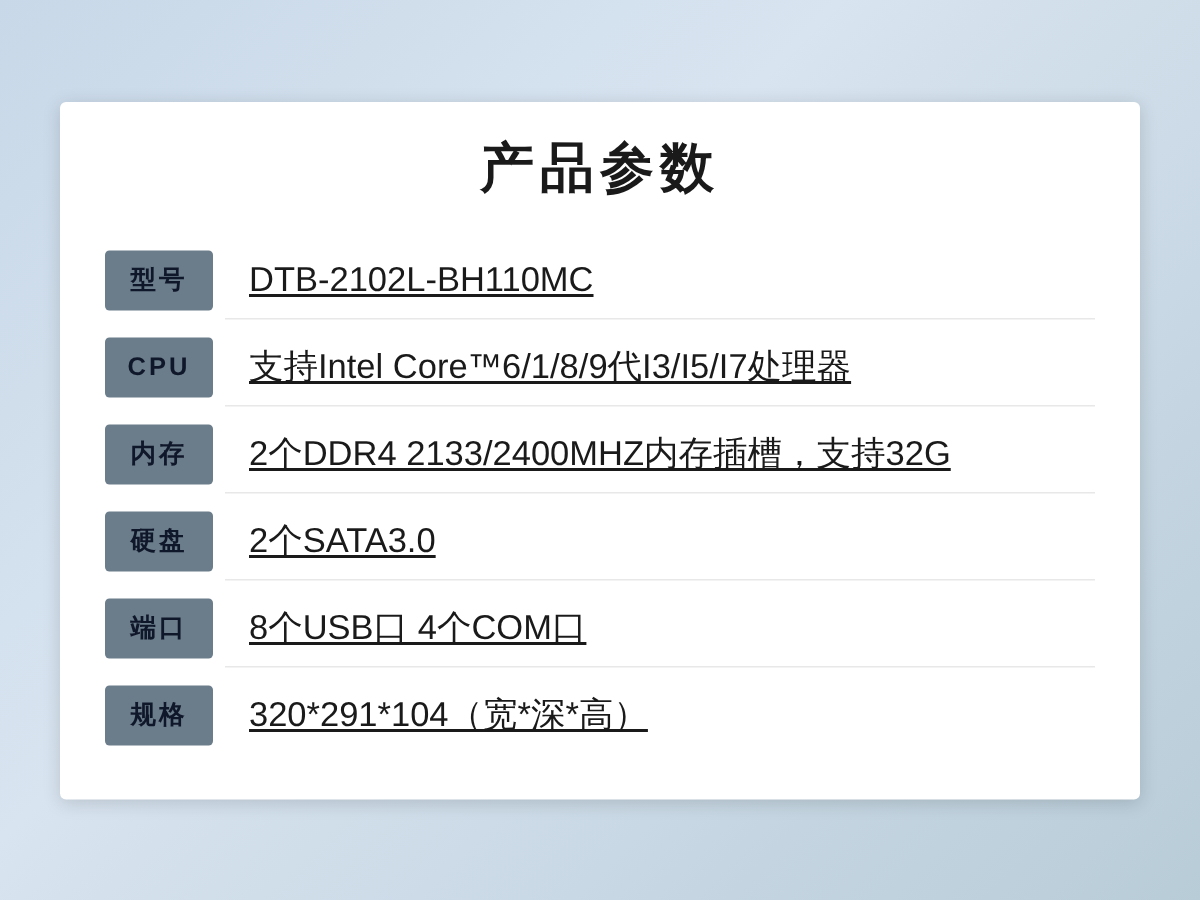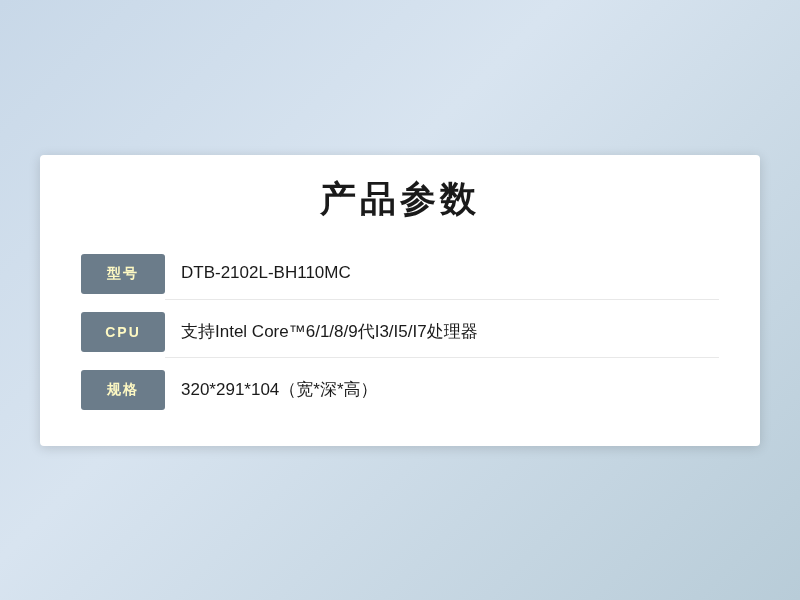--- a/index.html
+++ b/index.html
@@ -12,21 +12,21 @@
       align-items: center;
       justify-content: center;
       font-family: "Microsoft YaHei", "PingFang SC", "SimHei", sans-serif;
       overflow: hidden;
     }
 
     .card {
       background: white;
       width: 720px;
       border-radius: 4px;
-      padding: 20px 41px 24px;
+      padding: 20px 30px 24px;
       box-shadow: 0 2px 12px rgba(0,0,0,0.15);
     }
 
     .page-title {
       text-align: center;
       font-size: 36px;
       font-weight: 900;
       color: #1a1a1a;
       margin-bottom: 18px;
       letter-spacing: 4px;
@@ -43,38 +43,39 @@
     }
 
     .spec-label-cell {
       width: 80px;
       padding: 0;
       vertical-align: middle;
     }
 
     .spec-label {
       background-color: #6b7c8a;
-      color: #fef9c3;
-      font-size: 14px;
+      color: #0f172a;
+      font-size: 17px;
       font-weight: 600;
-      width: 84px;
+      width: 72px;
       height: 40px;
       display: flex;
       align-items: center;
       justify-content: center;
       border-radius: 3px;
       letter-spacing: 2px;
     }
 
     .spec-value-cell {
       padding: 0 0 0 16px;
-      font-size: 17px;
+      font-size: 23px;
       color: #1a1a1a;
       vertical-align: middle;
       border-bottom: 1px solid #e8e8e8;
+      text-decoration: underline;
     }
 
     .spec-row:last-child .spec-value-cell {
       border-bottom: none;
     }
   </style>
 </head>
 <body>
 
 <div class="card">
@@ -89,19 +90,37 @@
           <td class="spec-value-cell"> DTB-2102L-BH110MC</td>
         </tr>
         <tr class="spec-row">
           <td class="spec-label-cell">
             <div class="spec-label">CPU</div>
           </td>
           <td class="spec-value-cell">支持Intel Core™6/1/8/9代I3/I5/I7处理器</td>
         </tr>
         <tr class="spec-row">
           <td class="spec-label-cell">
+            <div class="spec-label">内存</div>
+          </td>
+          <td class="spec-value-cell">2个DDR4 2133/2400MHZ内存插槽，支持32G</td>
+        </tr>
+        <tr class="spec-row">
+          <td class="spec-label-cell">
+            <div class="spec-label">硬盘</div>
+          </td>
+          <td class="spec-value-cell">2个SATA3.0</td>
+        </tr>
+        <tr class="spec-row">
+          <td class="spec-label-cell">
+            <div class="spec-label">端口</div>
+          </td>
+          <td class="spec-value-cell">8个USB口 4个COM口</td>
+        </tr>
+        <tr class="spec-row">
+          <td class="spec-label-cell">
             <div class="spec-label">规格</div>
           </td>
           <td class="spec-value-cell">320*291*104（宽*深*高）</td>
         </tr>
       </tbody>
   </table>
 </div>
 
 </body></html>

